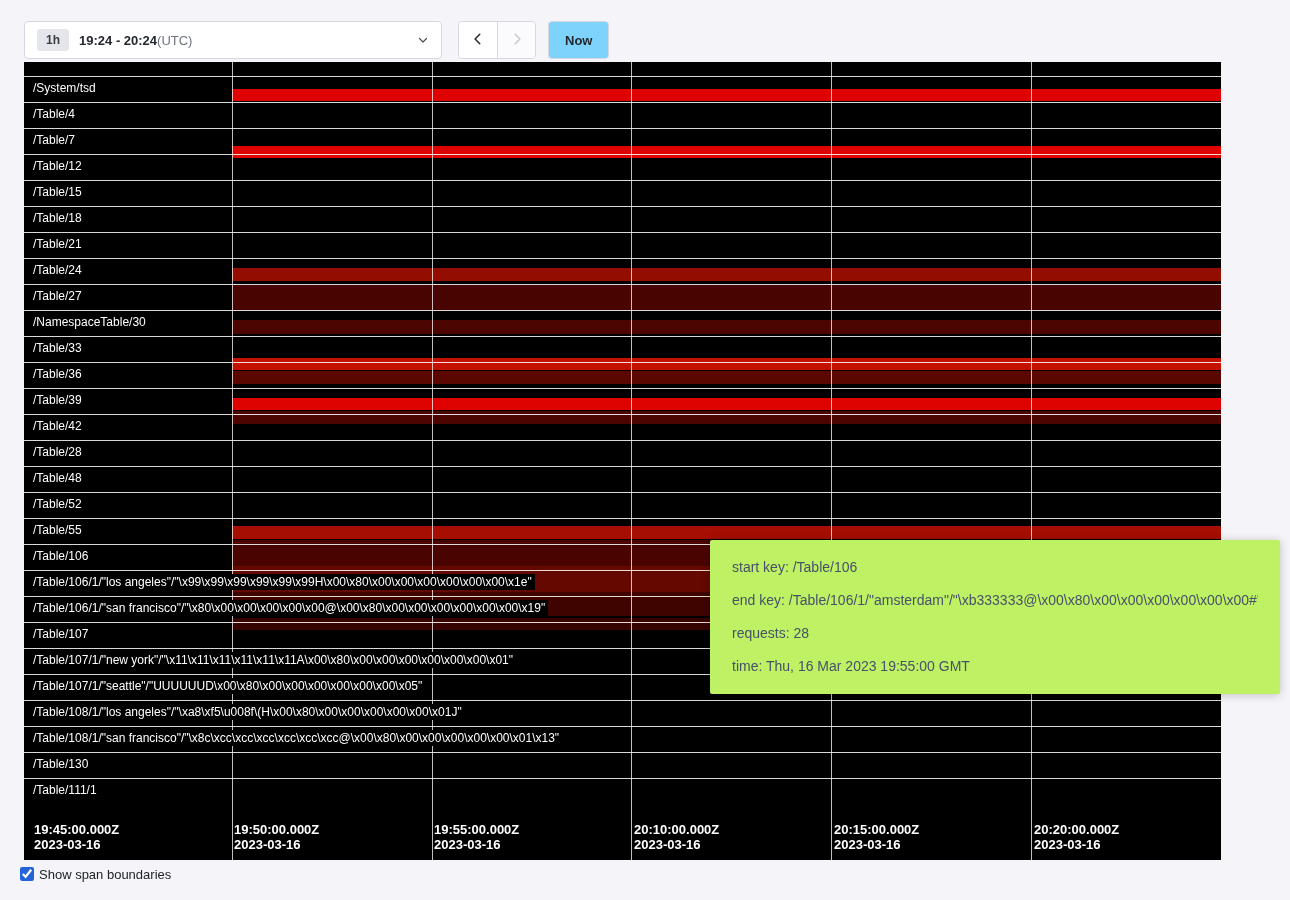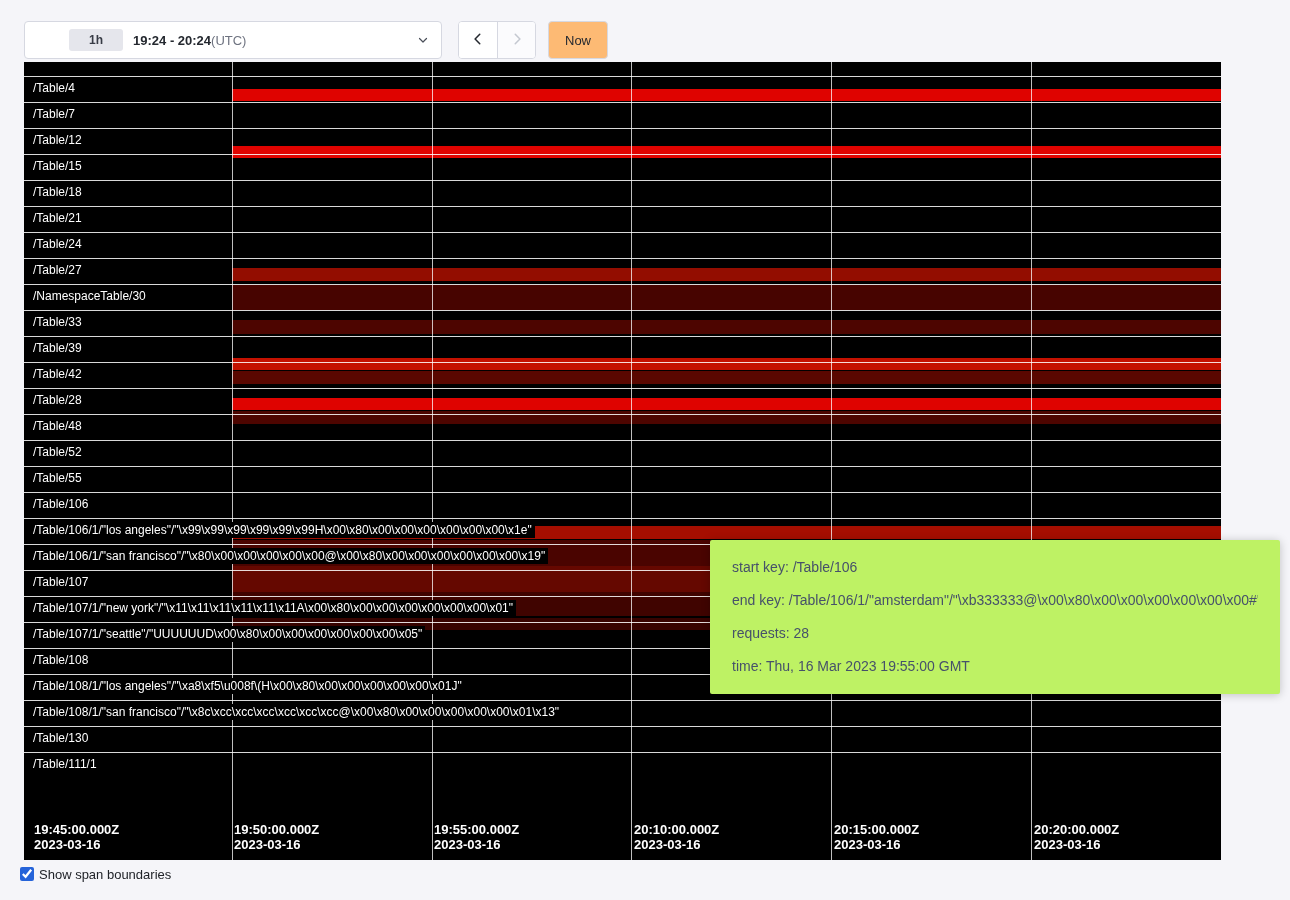--- a/index.html
+++ b/index.html
@@ -4,31 +4,31 @@
 <style>
   * { margin:0; padding:0; box-sizing:border-box; }
   html,body { background:#f5f5f9; }
   body { font-family:"Liberation Sans", sans-serif; }
   .page { position:relative; width:1290px; height:900px; background:#f5f5f9; overflow:hidden; }
 
   
   .toolbar { position:absolute; top:21px; left:24px; height:38px; display:flex; align-items:stretch; }
   .range-selector { width:418px; background:#fff; border:1px solid #d6d8e1; border-radius:4px;
     display:flex; align-items:center; padding:0 12px; gap:10px; cursor:pointer; }
-  .badge { background:#e5e6ec; color:#383c46; font-size:12px; font-weight:700; padding:4px 20px; border-radius:3px;margin-left:32px; }
+  .badge { background:#e5e6ec; color:#383c46; font-size:12px; font-weight:700; padding:4px 9px; border-radius:3px; }
   .range-label { font-size:13px; color:#24282f; display:flex; align-items:center; }
   .range-bold { font-weight:700; }
   .utc { color:#6e7380; font-weight:400; }
   .chevron-wrap { margin-left:auto; display:flex; align-items:center; }
   .btn-group { display:flex; margin-left:16px; border:1px solid #d6d8e1; border-radius:4px; overflow:hidden; background:#fff; }
   .nav-btn { width:38px; border:none; background:#fff; display:flex; align-items:center; justify-content:center; cursor:pointer; }
   .nav-btn.disabled { background:#fbfbfd; cursor:default; }
   .nav-btn + .nav-btn { border-left:1px solid #d6d8e1; }
-  .now-btn { margin-left:12px; background:#fdba74; border:1px solid #d6d8e1; border-radius:4px; padding:0 16px;
-    font-size:13px; font-weight:400; color:#24282f; cursor:pointer; font-family:"Liberation Sans",sans-serif; }
+  .now-btn { margin-left:12px; background:#7dd3fc; border:1px solid #d6d8e1; border-radius:4px; padding:0 16px;
+    font-size:13px; font-weight:700; color:#24282f; cursor:pointer; font-family:"Liberation Sans",sans-serif; }
 
   
   .heatmap { position:absolute; left:24px; top:62px; width:1197px; height:798px; background:#000; overflow:hidden; }
   .hm-band { position:absolute; right:0; }
   .hm-vline { position:absolute; top:0; bottom:0; width:1px; background:rgba(255,255,255,0.75); }
   .hm-rows { position:absolute; top:14px; left:0; right:0; }
   .hm-row { height:26px; border-top:1px solid rgba(255,255,255,0.85); }
   .hm-row-label { display:inline-block; margin:3px 0 0 6px; background:#000; color:#fff;
     font-size:12px; line-height:16px; padding:0 3px; white-space:nowrap; }
   .hm-axis { position:absolute; left:0; right:0; bottom:6px; height:32px; }
@@ -102,43 +102,44 @@
         <div class="hm-band" style="top: 556px; height: 12px; left: 208px; background: rgb(55, 3, 0);"></div>
       </div>
     <div>
         <div class="hm-vline" style="left: 208px;"></div>
         <div class="hm-vline" style="left: 408px;"></div>
         <div class="hm-vline" style="left: 607px;"></div>
         <div class="hm-vline" style="left: 807px;"></div>
         <div class="hm-vline" style="left: 1007px;"></div>
       </div>
     <div class="hm-rows">
+        <div class="hm-row"><span class="hm-row-label">/System/tsd</span></div>
         <div class="hm-row"><span class="hm-row-label">/Table/4</span></div>
         <div class="hm-row"><span class="hm-row-label">/Table/7</span></div>
         <div class="hm-row"><span class="hm-row-label">/Table/12</span></div>
         <div class="hm-row"><span class="hm-row-label">/Table/15</span></div>
         <div class="hm-row"><span class="hm-row-label">/Table/18</span></div>
         <div class="hm-row"><span class="hm-row-label">/Table/21</span></div>
         <div class="hm-row"><span class="hm-row-label">/Table/24</span></div>
         <div class="hm-row"><span class="hm-row-label">/Table/27</span></div>
         <div class="hm-row"><span class="hm-row-label">/NamespaceTable/30</span></div>
         <div class="hm-row"><span class="hm-row-label">/Table/33</span></div>
+        <div class="hm-row"><span class="hm-row-label">/Table/36</span></div>
         <div class="hm-row"><span class="hm-row-label">/Table/39</span></div>
         <div class="hm-row"><span class="hm-row-label">/Table/42</span></div>
         <div class="hm-row"><span class="hm-row-label">/Table/28</span></div>
         <div class="hm-row"><span class="hm-row-label">/Table/48</span></div>
         <div class="hm-row"><span class="hm-row-label">/Table/52</span></div>
         <div class="hm-row"><span class="hm-row-label">/Table/55</span></div>
         <div class="hm-row"><span class="hm-row-label">/Table/106</span></div>
         <div class="hm-row"><span class="hm-row-label">/Table/106/1/"los angeles"/"\x99\x99\x99\x99\x99\x99H\x00\x80\x00\x00\x00\x00\x00\x00\x1e"</span></div>
         <div class="hm-row"><span class="hm-row-label">/Table/106/1/"san francisco"/"\x80\x00\x00\x00\x00\x00@\x00\x80\x00\x00\x00\x00\x00\x00\x19"</span></div>
         <div class="hm-row"><span class="hm-row-label">/Table/107</span></div>
         <div class="hm-row"><span class="hm-row-label">/Table/107/1/"new york"/"\x11\x11\x11\x11\x11\x11A\x00\x80\x00\x00\x00\x00\x00\x00\x01"</span></div>
         <div class="hm-row"><span class="hm-row-label">/Table/107/1/"seattle"/"UUUUUUD\x00\x80\x00\x00\x00\x00\x00\x00\x05"</span></div>
-        <div class="hm-row"><span class="hm-row-label">/Table/108</span></div>
         <div class="hm-row"><span class="hm-row-label">/Table/108/1/"los angeles"/"\xa8\xf5\u008f\(H\x00\x80\x00\x00\x00\x00\x00\x01J"</span></div>
         <div class="hm-row"><span class="hm-row-label">/Table/108/1/"san francisco"/"\x8c\xcc\xcc\xcc\xcc\xcc\xcc@\x00\x80\x00\x00\x00\x00\x00\x01\x13"</span></div>
         <div class="hm-row"><span class="hm-row-label">/Table/130</span></div>
         <div class="hm-row"><span class="hm-row-label">/Table/111/1</span></div>
       </div>
     <div class="hm-axis">
         <div class="hm-tick" style="left: 8px;">
           <div>19:45:00.000Z</div>
           <div>2023-03-16</div>
         </div>

